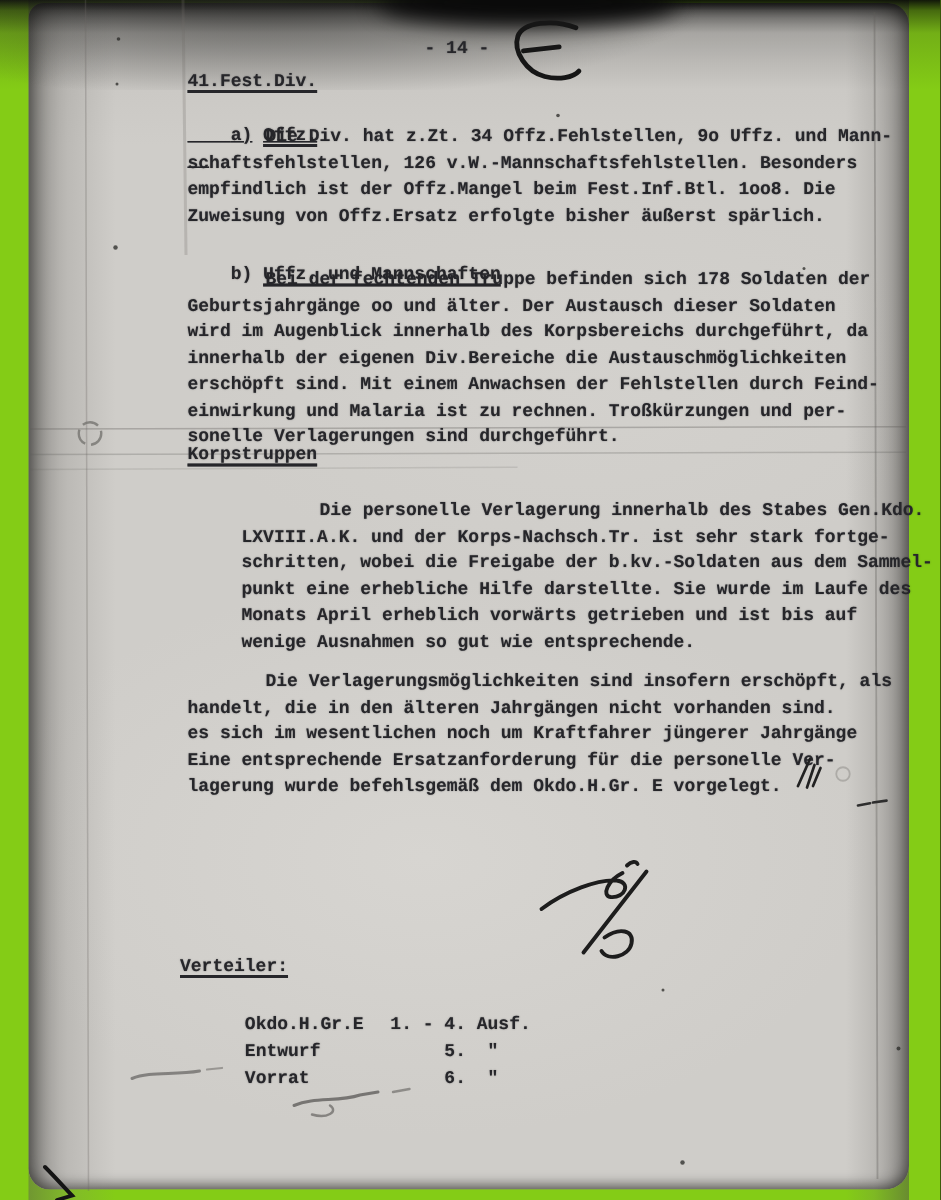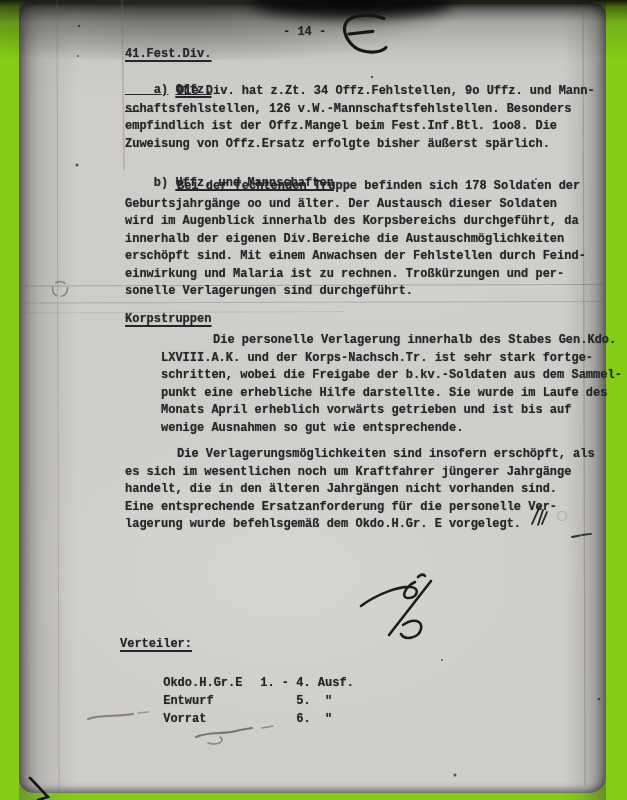--- a/index.html
+++ b/index.html
@@ -132,35 +132,35 @@
   <div class="abs" style="left:125px; top:178px;">
     <div class="ty ind">Bei der fechtenden Truppe befinden sich 178 Soldaten der</div>
     <div class="ty">Geburtsjahrgänge oo und älter. Der Austausch dieser Soldaten</div>
     <div class="ty">wird im Augenblick innerhalb des Korpsbereichs durchgeführt, da</div>
     <div class="ty">innerhalb der eigenen Div.Bereiche die Austauschmöglichkeiten</div>
     <div class="ty">erschöpft sind. Mit einem Anwachsen der Fehlstellen durch Feind-</div>
     <div class="ty">einwirkung und Malaria ist zu rechnen. Troßkürzungen und per-</div>
     <div class="ty">sonelle Verlagerungen sind durchgeführt.</div>
   </div>
 
-  <div class="ty abs u" style="left:125px; top:311px;">Korpstruppen</div>
+  <div class="ty abs u" style="left:125px; top:295px;">Korpstruppen</div>
 
   <div class="abs" style="left:125px; top:332px;margin-left:36px;">
     <div class="ty ind">Die personelle Verlagerung innerhalb des Stabes Gen.Kdo.</div>
     <div class="ty">LXVIII.A.K. und der Korps-Nachsch.Tr. ist sehr stark fortge-</div>
     <div class="ty">schritten, wobei die Freigabe der b.kv.-Soldaten aus dem Sammel-</div>
     <div class="ty">punkt eine erhebliche Hilfe darstellte. Sie wurde im Laufe des</div>
     <div class="ty">Monats April erheblich vorwärts getrieben und ist bis auf</div>
     <div class="ty">wenige Ausnahmen so gut wie entsprechende.</div>
   </div>
 
   <div class="abs" style="left:125px; top:446px;">
     <div class="ty ind">Die Verlagerungsmöglichkeiten sind insofern erschöpft, als</div>
+    <div class="ty">handelt, die in den älteren Jahrgängen nicht vorhanden sind.</div>
     <div class="ty">es sich im wesentlichen noch um Kraftfahrer jüngerer Jahrgänge</div>
-    <div class="ty">handelt, die in den älteren Jahrgängen nicht vorhanden sind.</div>
     <div class="ty">Eine entsprechende Ersatzanforderung für die personelle Ver-</div>
     <div class="ty">lagerung wurde befehlsgemäß dem Okdo.H.Gr. E vorgelegt.</div>
   </div>
 
   <svg class="hw" style="left:528px; top:503px;" width="22" height="24" viewBox="0 0 22 24">
     <g fill="none" stroke="#222" stroke-width="1.8" stroke-linecap="round">
       <path d="M4,21 L12,3"></path>
       <path d="M10,22 L15,7"></path>
       <path d="M14,21 L19,9"></path>
     </g>

